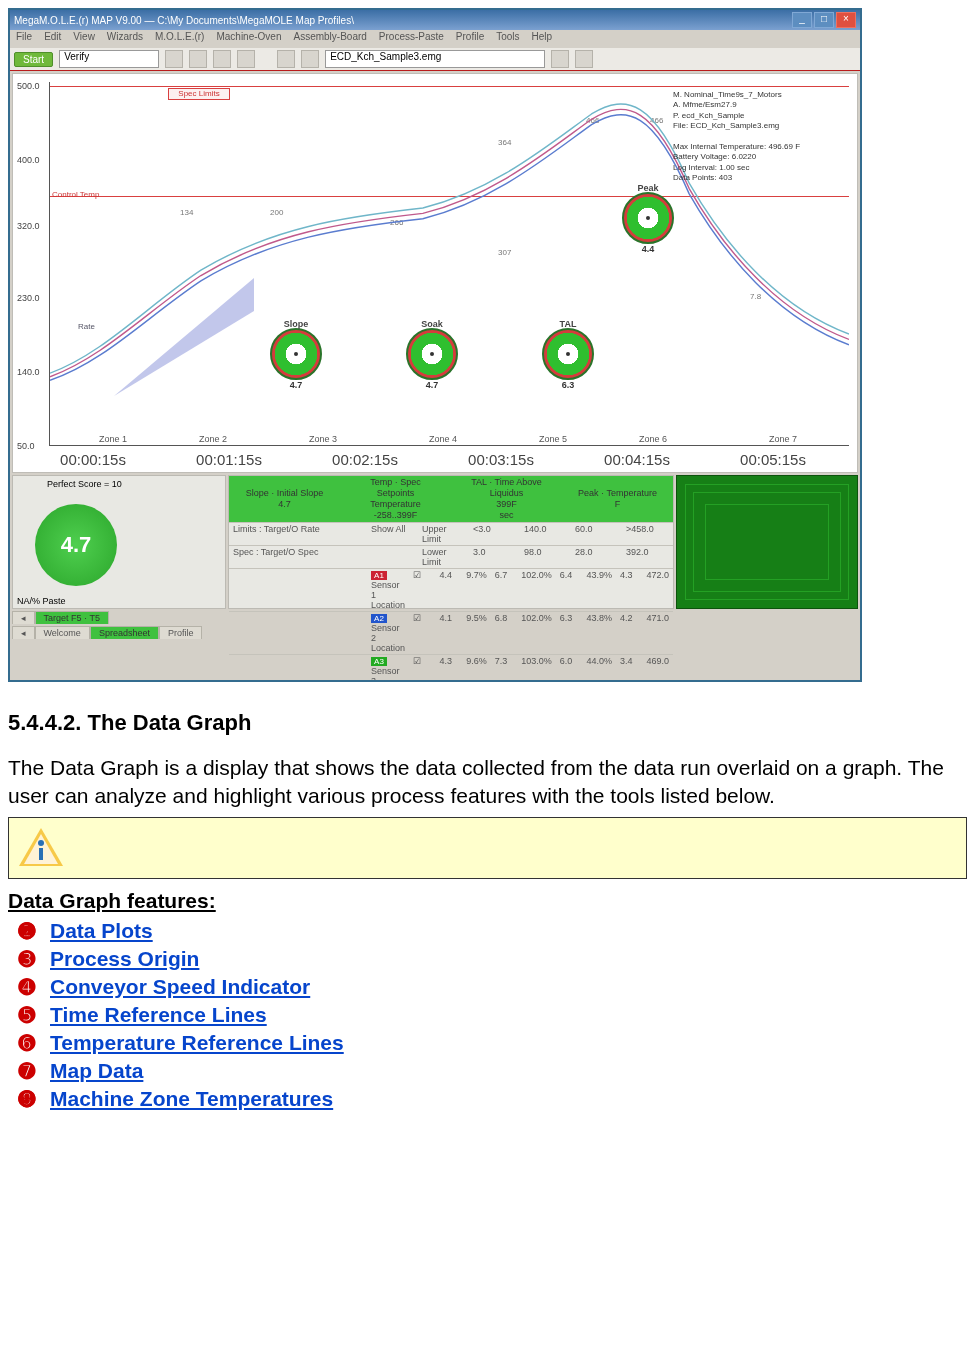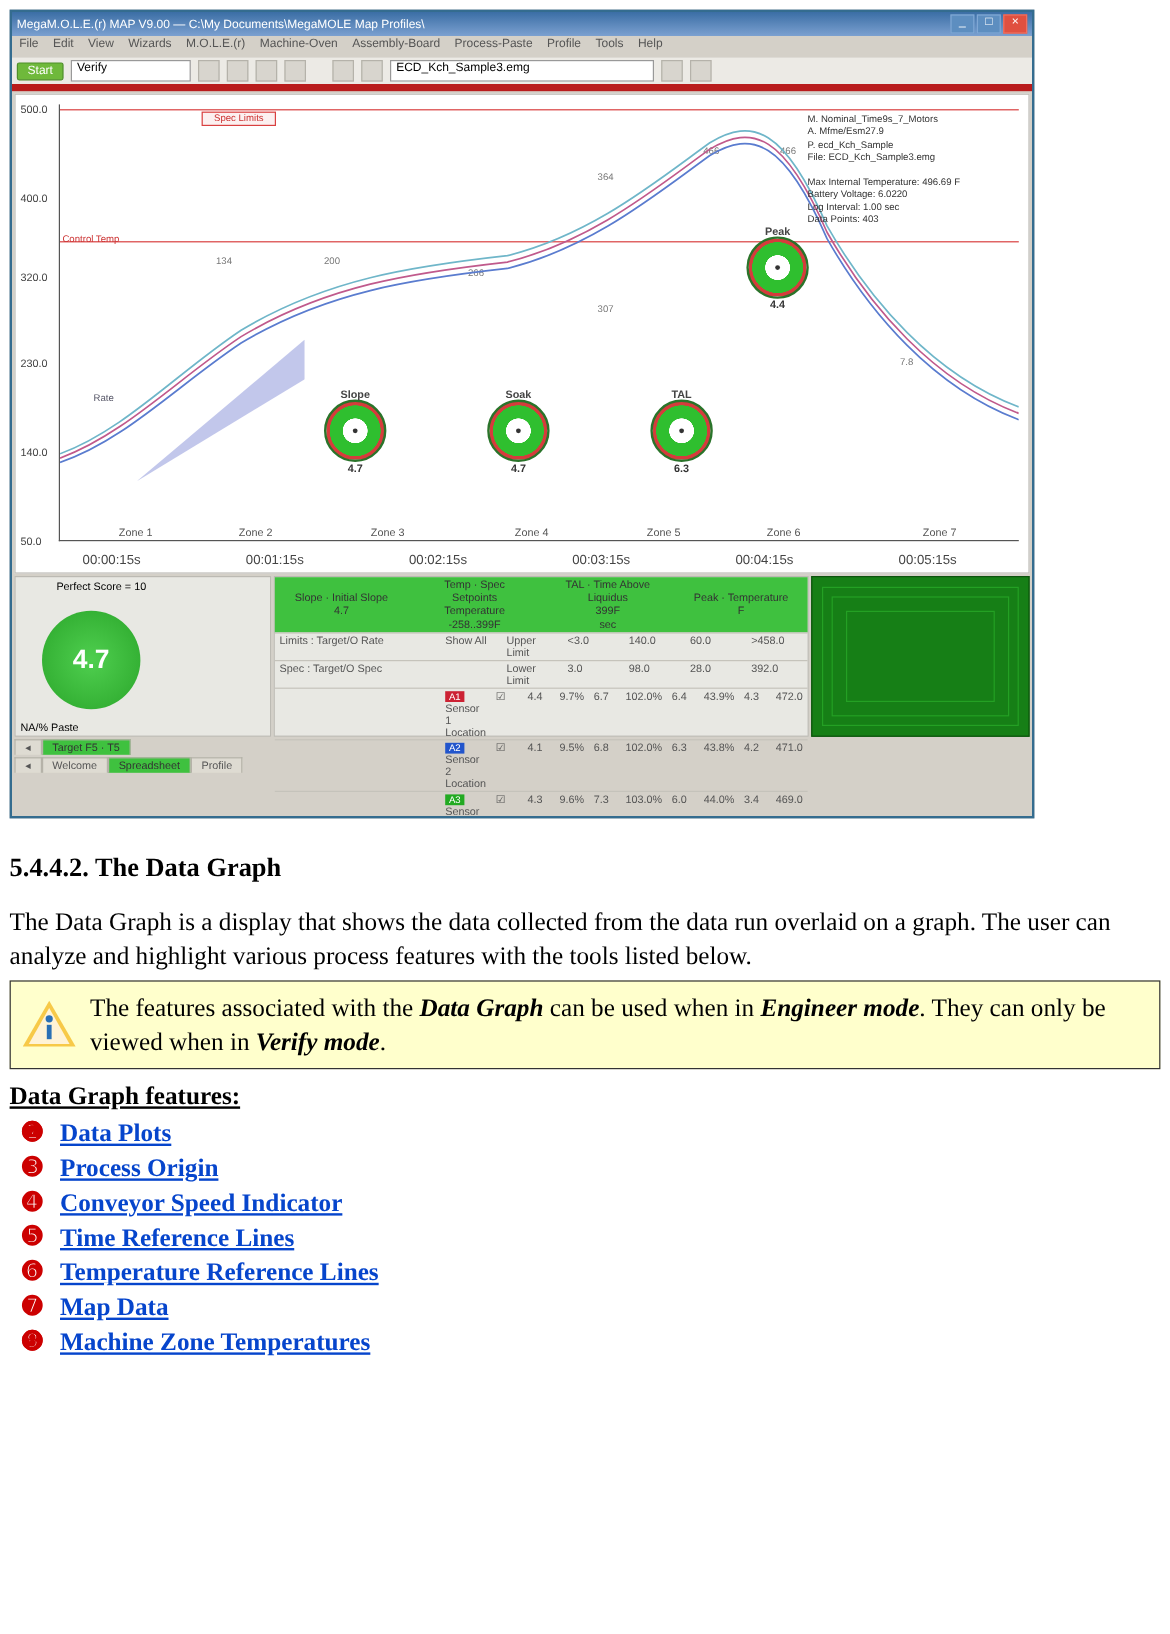--- a/index.html
+++ b/index.html
@@ -48,21 +48,21 @@
     background: #d4d0c8;
     font-size: 10px;
     display: flex;
     gap: 12px;
     padding: 1px 6px;
     color:#555;
   }
   .toolbar {
     height: 22px;
     background: #eceae5;
-    border-bottom:6px solid #b91c1c;
+    border-bottom:1px solid #b91c1c;
     display: flex;
     align-items: center;
     gap: 6px;
     padding: 0 4px;
     font-size: 10px;
   }
   .tb-btn {
     background:#6fb93b;color:#fff;padding:1px 8px;border:1px solid #4f8f2b;border-radius:2px;
   }
   .tb-sel {
@@ -78,21 +78,21 @@
     border:1px solid #bfbdb7;
     position:relative;
   }
   .chart-inner {
     position:absolute; left:36px; top:8px; right:8px; bottom:26px;
     border-left:1px solid #555;border-bottom:1px solid #555;
   }
   .y-tick {
     position:absolute;left:4px;font-size:9px;color:#444;transform:translateY(-50%);
   }
-  .x-tick { position:absolute;bottom:4px;font-size:11px;color:#444;transform:translateX(-50%);}
+  .x-tick { position:absolute;bottom:4px;font-size:15px;color:#444;transform:translateX(-50%);}
   .zone-lbl {position:absolute;bottom:28px;font-size:9px;color:#555;transform:translateX(-50%);}
   .gauge {
     position:absolute;width:48px;height:48px;border-radius:50%;
     background: radial-gradient(circle,#fff 30%, #2fbf2f 31% 62%, #d53c3c 63% 78%, transparent 79%);
     border:2px solid #2a742a;
     display:flex;align-items:flex-end;justify-content:center;text-align:center;
   }
   .gauge::after{content:"";position:absolute;width:4px;height:4px;background:#333;border-radius:50%;top:50%;left:50%;transform:translate(-50%,-50%);}
   .gauge-lbl{font-size:9px;color:#333;margin-bottom:-12px;font-weight:bold;}
   .gauge-top{position:absolute;top:-11px;font-size:9px;color:#444;font-weight:bold;}
@@ -110,21 +110,21 @@
   .mid-row{display:flex;font-size:9px;border-top:1px solid #c5c3bb;}
   .mid-row>div{flex:1;padding:1px 4px;color:#555;}
   .mid-row .lr{flex:0 0 130px;}
   .sense-chip{display:inline-block;width:16px;background:#c23; color:#fff; text-align:center; margin-right:3px; font-size:8px;}
   .pcb-panel{flex:0 0 180px;background:#167f16;border:1px solid #0d520d;position:relative;}
   .pcb-trace{position:absolute;inset:8px;border:1px solid #3fe03f;opacity:.35;}
   .bottom-bar{height:40px;margin:2px;font-size:9px;color:#555;}
   .tabset{display:flex;gap:0;}
   .tab{background:#dedbd2;border:1px solid #b5b2a8;border-bottom:none;padding:1px 8px;font-size:9px;}
   .tab.green{background:#3fc13f;color:#333;}
-  .body-text{margin-top:28px;font-family:Liberation Serif, serif;}
+  .body-text{margin-top:28px;}
   h3.section{font-size:22px;font-weight:bold;margin:28px 0 18px 0;}
   .para{font-size:21px;line-height:1.35;margin:0 0 6px 0;}
   .note-box{
     border:1px solid #333; background:#ffffcc;
     display:flex; align-items:center; gap:12px;
     padding:8px 10px; margin-top:2px;
   }
   .note-icon{
     width:44px;height:44px;flex:0 0 44px;position:relative;
   }
@@ -378,23 +378,20 @@
   </h3>
   <p class="para">The Data Graph is a display that shows the data collected from the data run overlaid on a graph. The user can analyze and highlight various process features with the tools listed below.</p>
 
   <div class="note-box">
     <div class="note-icon">
       <div class="tri"></div>
         <div class="tri-inner"></div>
         <div class="i-dot"></div>
         <div class="i-bar"></div>
     </div>
-    <div class="note-text">
-      <span>The features associated with the </span><b><i>Data Graph</i></b><span> can be used when in </span><b><i>Engineer mode</i></b><span>. They can only be viewed when in </span><b><i>Verify mode</i></b><span>.</span>
-    </div>
   </div>
 
   <div class="features-head">Data Graph features:</div>
   <ol class="features">
     <li><span class="bullet">➊</span></li>
     <li><span class="bullet">➋</span><a href="#">Data Plots</a></li>
     <li><span class="bullet">➌</span><a href="#">Process Origin</a></li>
     <li><span class="bullet">➍</span><a href="#">Conveyor Speed Indicator</a></li>
     <li><span class="bullet">➎</span><a href="#">Time Reference Lines</a></li>
     <li><span class="bullet">➏</span><a href="#">Temperature Reference Lines</a></li>

